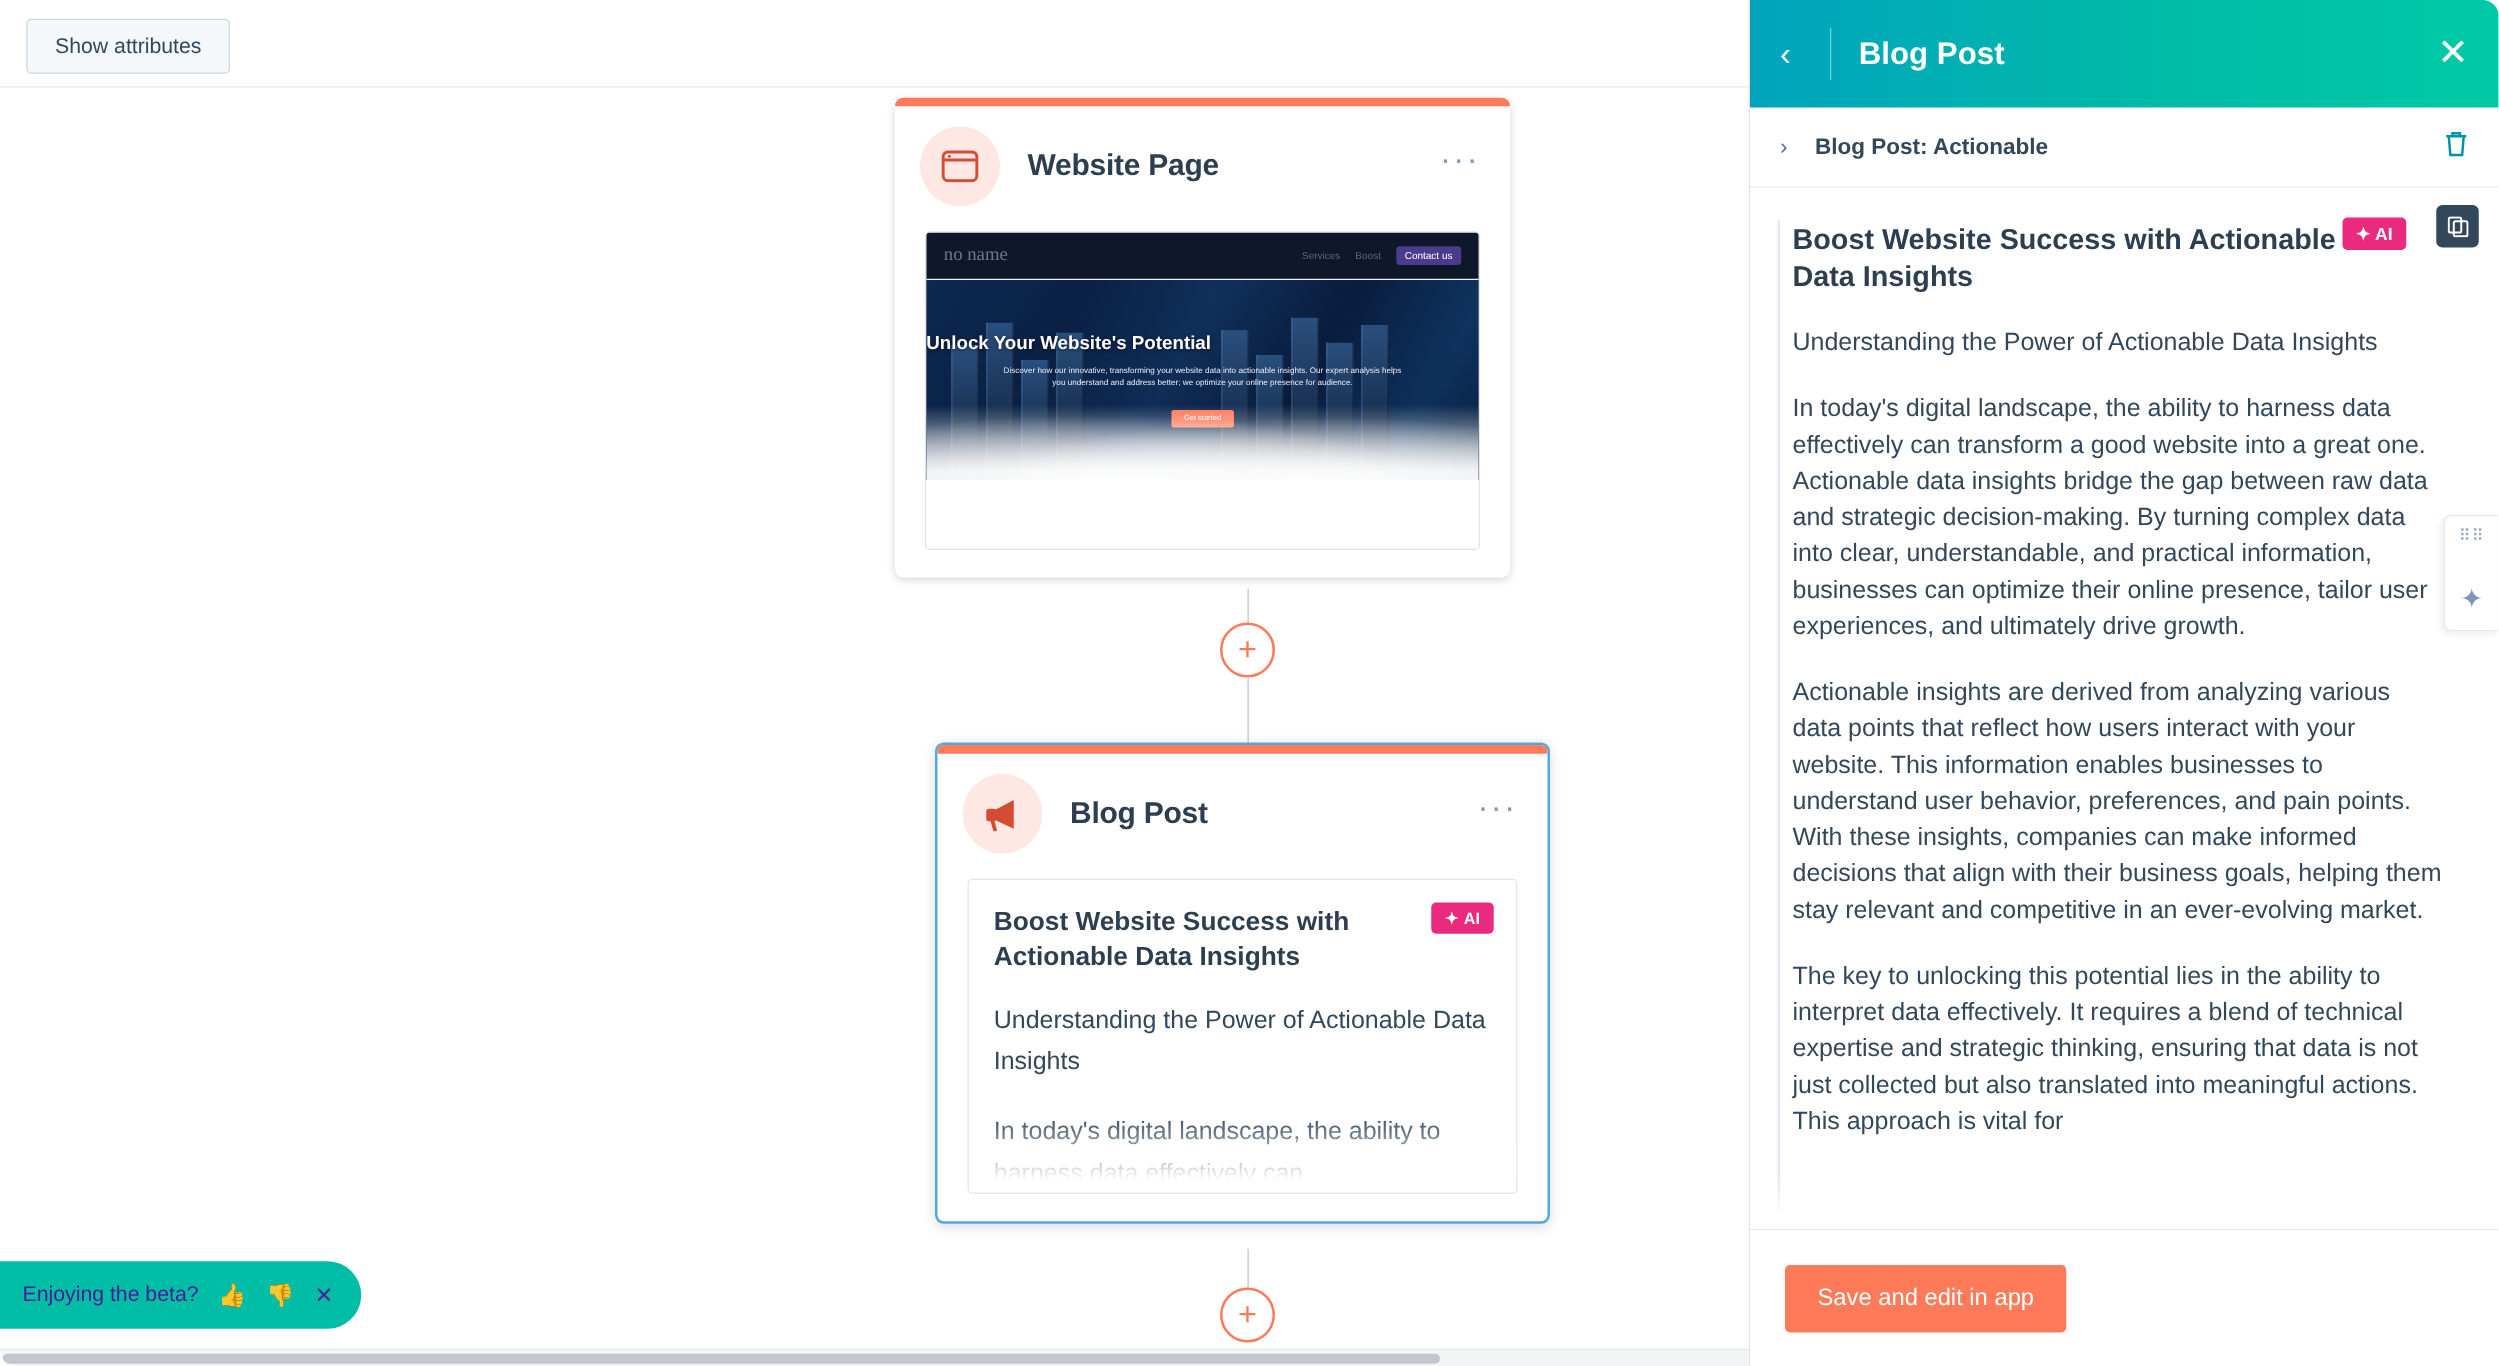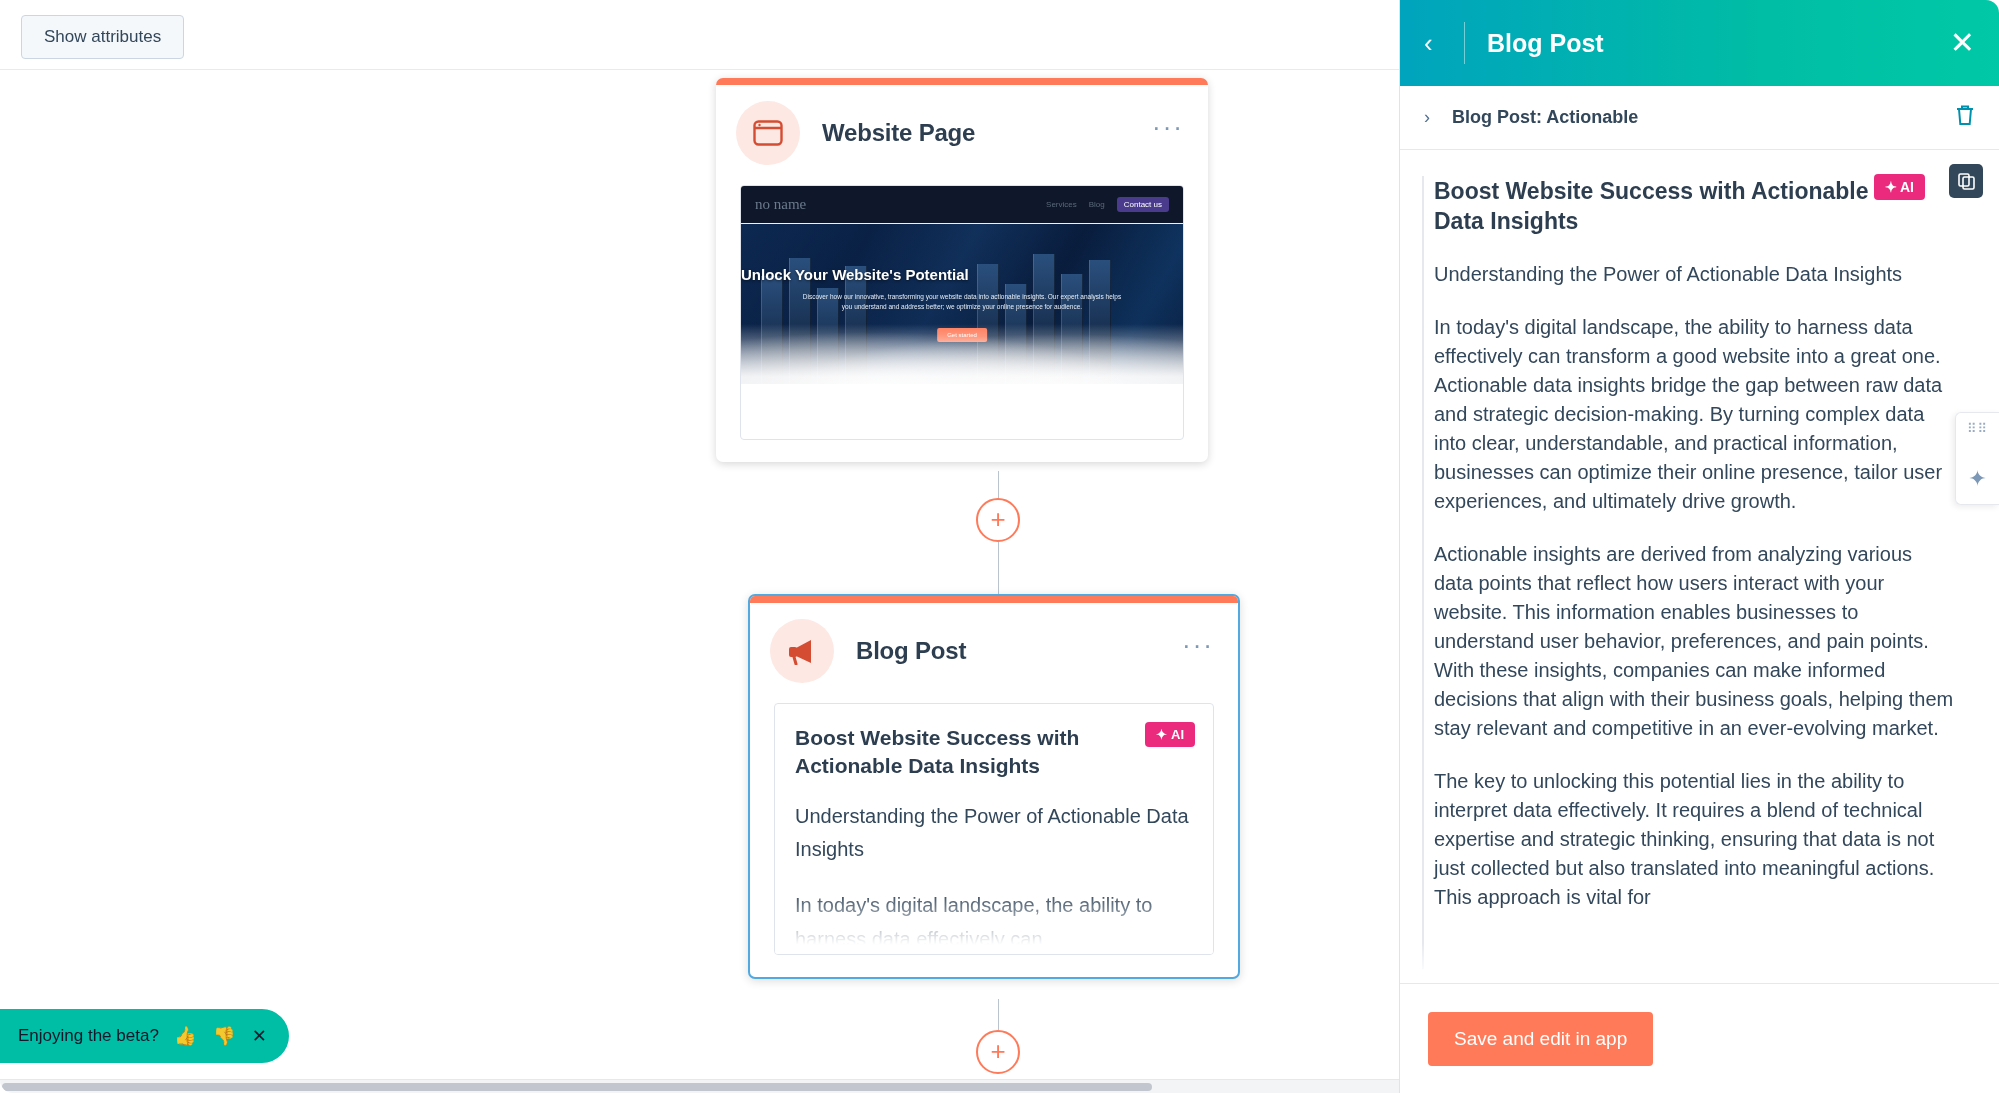--- a/index.html
+++ b/index.html
@@ -272,21 +272,21 @@
     text-align: center;
     cursor: pointer;
   }
 
   
   .beta-toast {
     position: absolute;
     left: 0; bottom: 30px;
     height: 54px;
     background: #00bda5;
-    color: #0f172a;
+    color: #4c1d95;
     border-radius: 0 27px 27px 0;
     display: flex;
     align-items: center;
     padding: 0 22px 0 18px;
     gap: 16px;
     font-size: 17px;
   }
   .beta-toast .ico { cursor: pointer; font-size: 18px; opacity: .95; }
 
   
@@ -497,21 +497,21 @@
         </div>
         <div class="node-title">Website Page</div>
         <div class="node-menu">···</div>
       </div>
 
       <div class="preview">
         <div class="preview-bar">
           <div class="preview-logo">no name</div>
           <div class="preview-nav">
             <span>Services</span>
-            <span>Blog</span>
+            <span>Boost</span>
             <span class="preview-cta">Contact us</span>
           </div>
         </div>
         <div class="preview-hero">
           <div class="srv" style="left:20px;  height:108px;"></div>
           <div class="srv" style="left:48px;  height:126px;"></div>
           <div class="srv" style="left:76px;  height:96px;"></div>
           <div class="srv" style="left:104px; height:118px;"></div>
           <div class="srv" style="left:236px; height:120px;"></div>
           <div class="srv" style="left:264px; height:100px;"></div>

